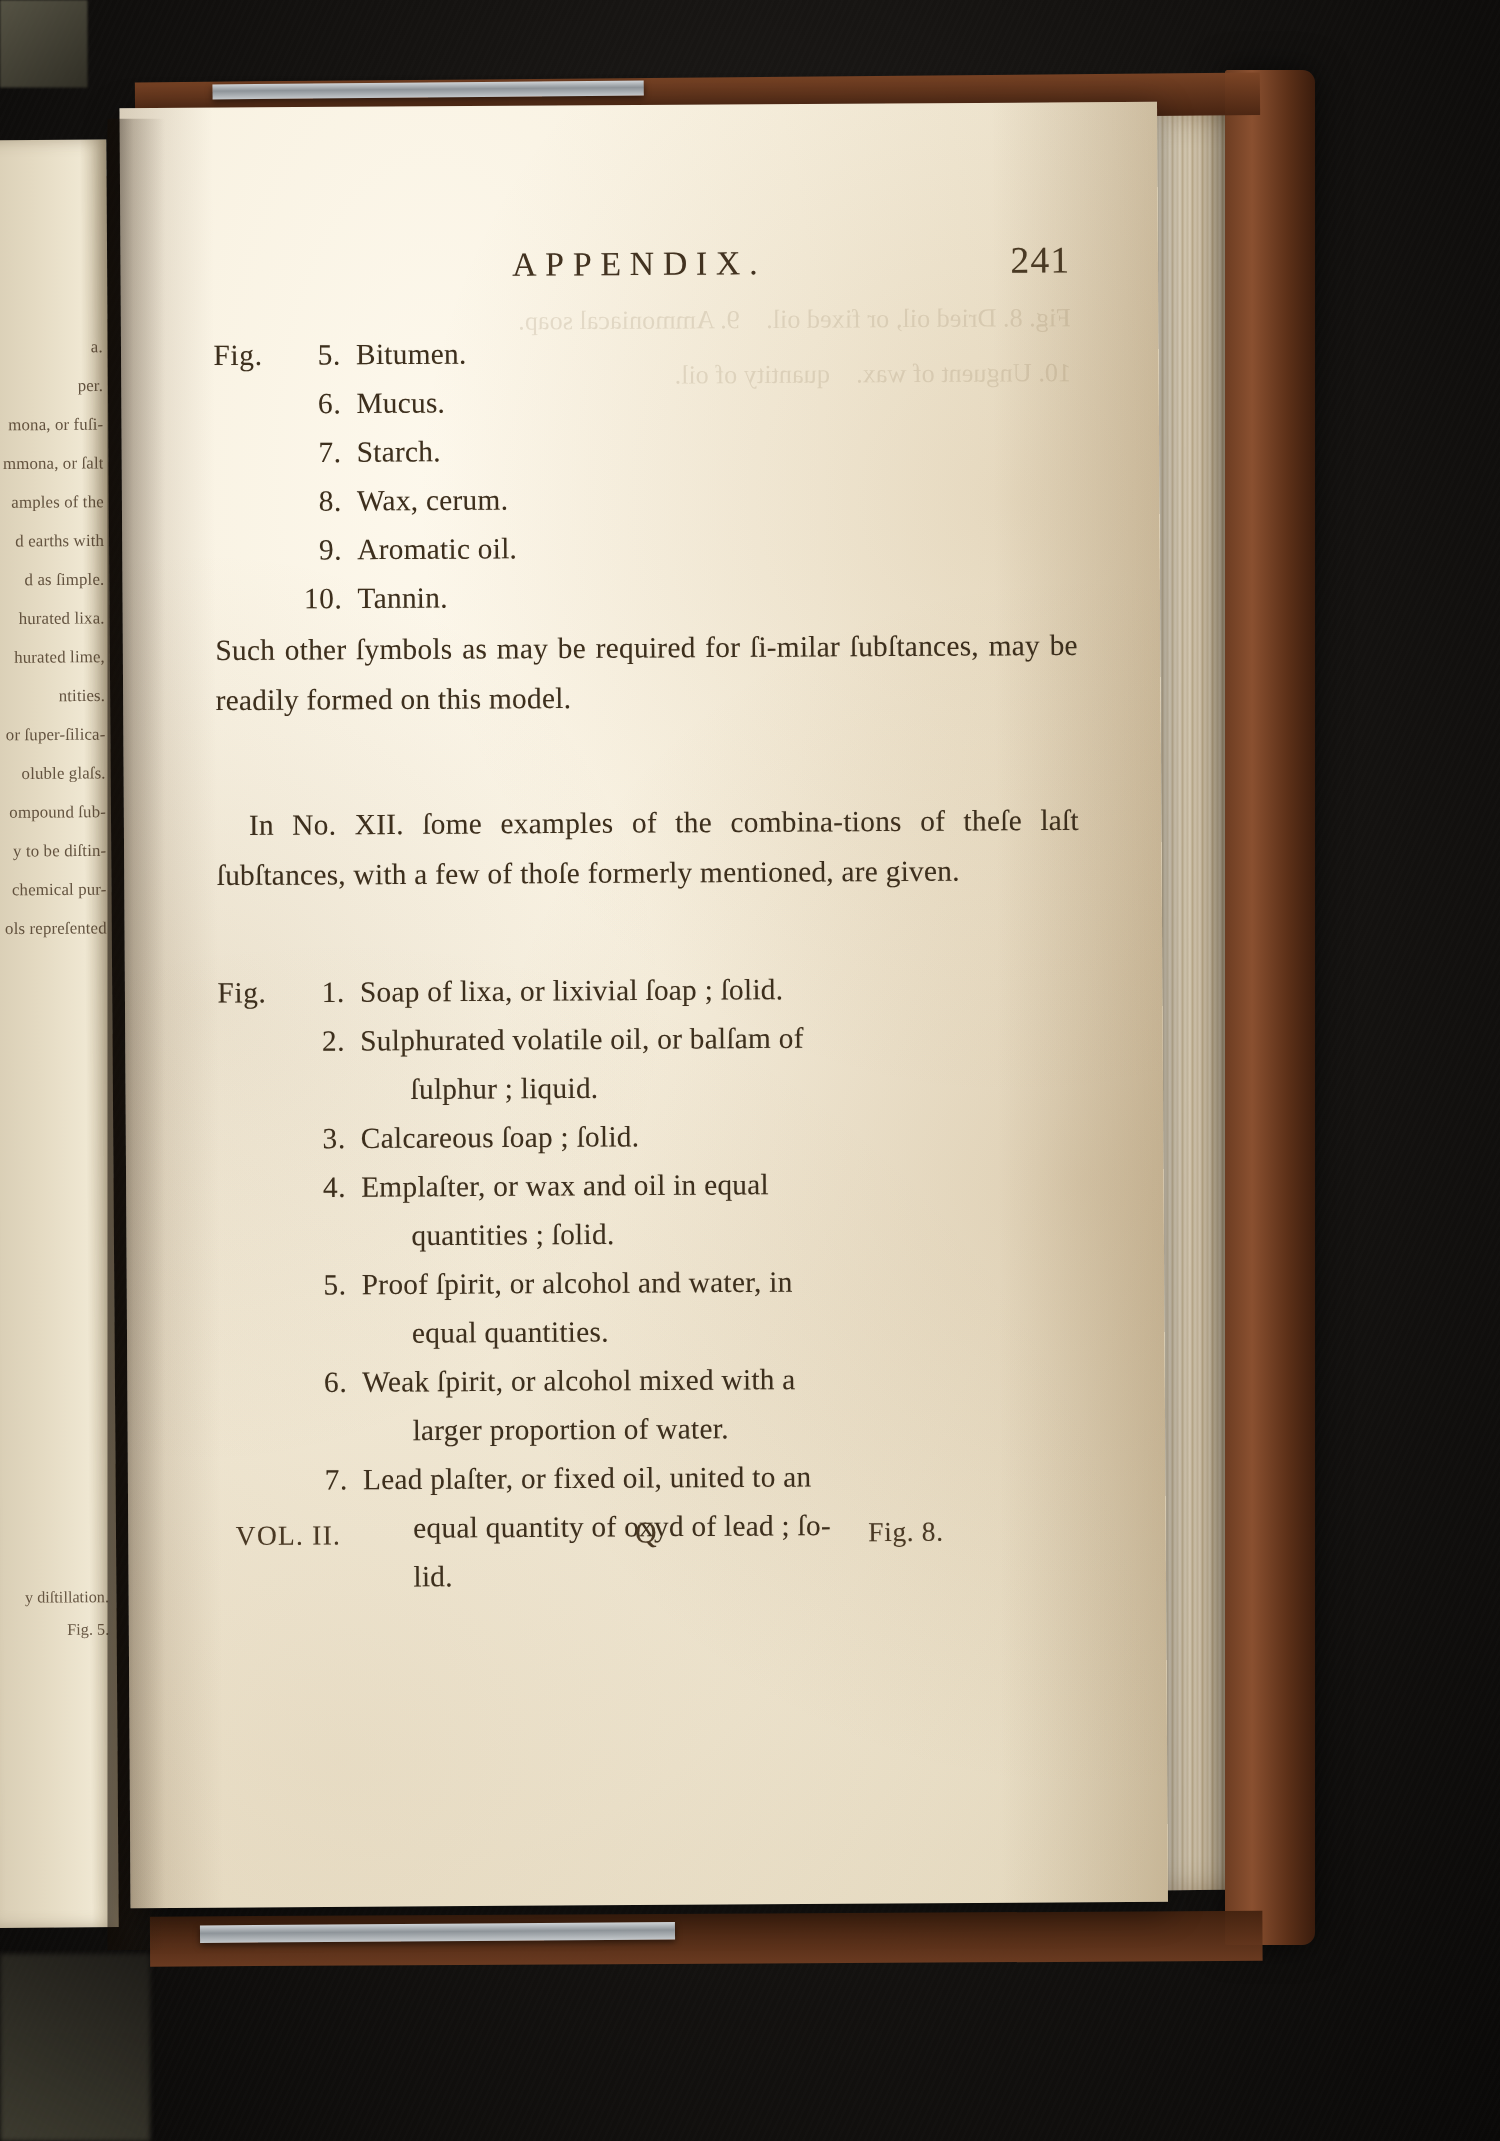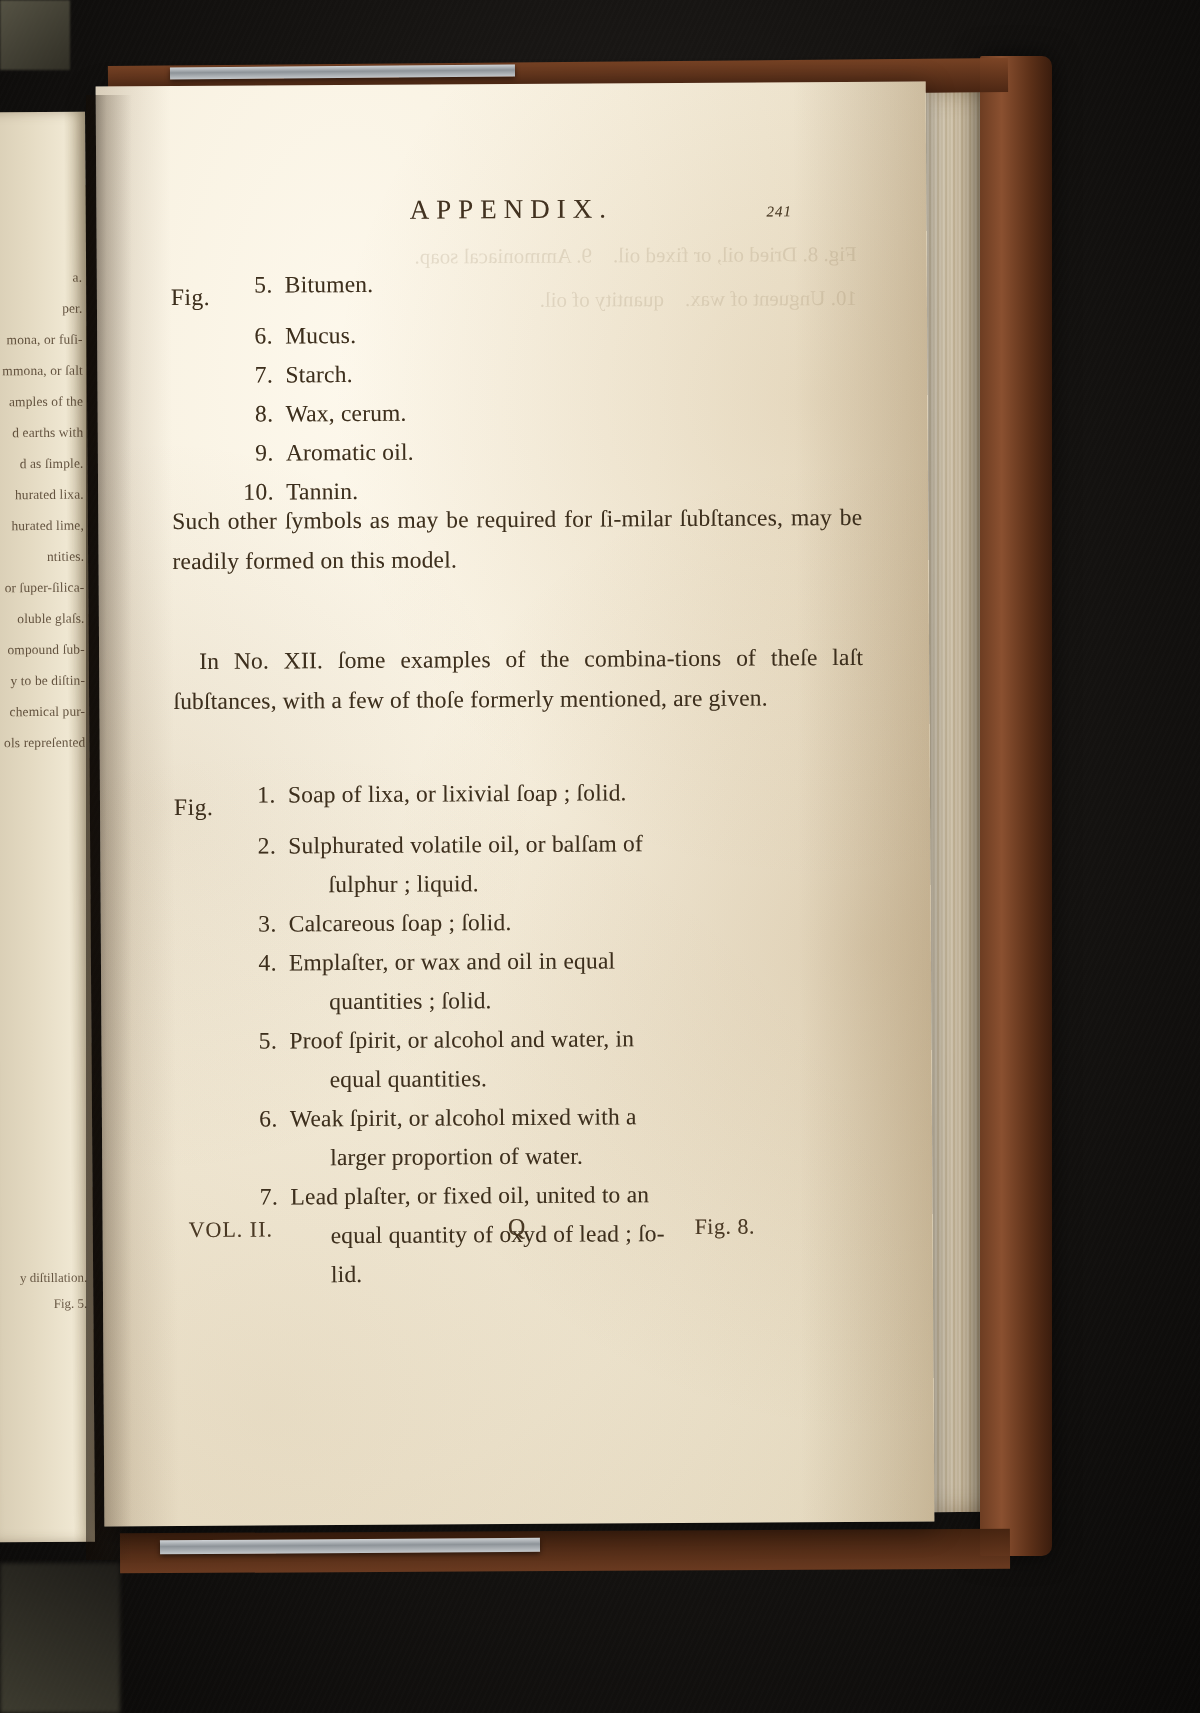--- a/index.html
+++ b/index.html
@@ -223,41 +223,40 @@
     flex: 1;
     text-align: center;
     font-size: 27px;
     letter-spacing: 7px;
     color: #423220;
     padding-left: 90px;
     font-family: "Liberation Serif", serif;
   }
   .head-page {
     width: 90px;
-    font-size: 15px;
+    text-align: right;
+    font-size: 30px;
     color: #4a3a24;
     letter-spacing: 1px;
-    font-style: italic;
   }
 
   
   .block { position: absolute; left: 0; width: 830px; box-sizing: border-box; padding: 0 66px 0 74px; }
   .fig-list { list-style: none; margin: 0; padding: 0; }
   .fig-row {
     display: flex;
     font-size: 23.5px;
     line-height: 39px;
     color: #3d2f1d;
   }
   .fig-label {
     width: 62px;
     text-align: left;
     flex: 0 0 62px;
     letter-spacing: .5px;
-    margin-top: 12px;
   }
   .fig-num {
     width: 40px;
     flex: 0 0 40px;
     text-align: right;
     padding-right: 12px;
     letter-spacing: .5px;
   }
   .fig-text { flex: 1; letter-spacing: .2px; }
   .fig-text .cont { display: block; padding-left: 40px; }

